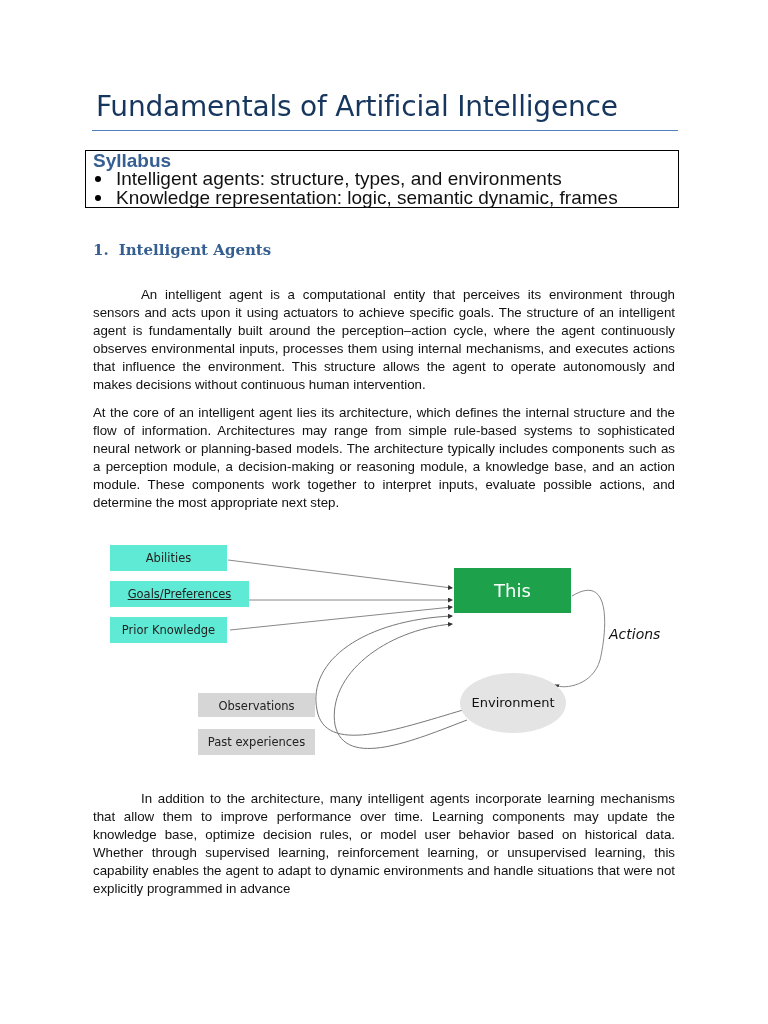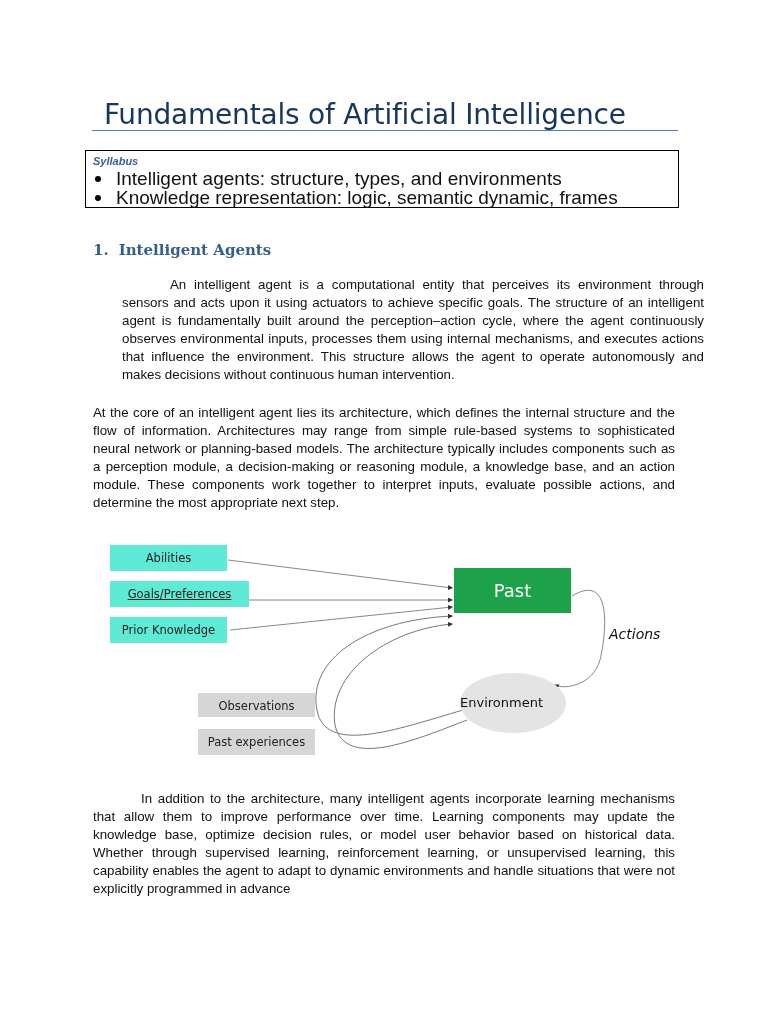--- a/index.html
+++ b/index.html
@@ -1,44 +1,44 @@
 <!DOCTYPE html>
 <html><head>
   <meta charset="utf-8">
   <style>
     html, body { margin: 0; padding: 0; background: #ffffff; }
     body { width: 768px; height: 1024px; position: relative; overflow: hidden;
            font-family: "Liberation Sans", "DejaVu Sans", sans-serif; color: #111; }
     .title { position: absolute; left: 92px; top: 86px; font-size: 28px; color: #17365d;
-             font-family: "DejaVu Sans", sans-serif; font-weight: normal; letter-spacing: -0.2px; margin: 12px; white-space: nowrap; }
+             font-family: "DejaVu Sans", sans-serif; font-weight: normal; letter-spacing: -0.2px; margin: 4px; white-space: nowrap; }
     .title-rule { position: absolute; left: 92px; top: 130px; width: 586px; height: 1px; background: #4f81bd; }
     .syllabus { position: absolute; left: 85px; top: 150px; width: 594px; height: 58px;
                 border: 1px solid #000; box-sizing: border-box; padding: 1px 7px; }
-    .syllabus-title { font-size: 11px; font-weight: bold; color: #365f91; line-height: 18px; font-style: italic; }
+    .syllabus-title { font-size: 19px; font-weight: bold; color: #365f91; line-height: 18px; }
     .syllabus ul { list-style: none; margin: 0; padding: 0; }
     .syllabus li { font-size: 19px; line-height: 18.5px; position: relative; padding-left: 23px; white-space: nowrap; }
     .bullet { position: absolute; left: 2px; top: 6px; width: 6px; height: 6px; border-radius: 50%; background: #000; }
     .heading { position: absolute; left: 93px; top: 241px; font-family: "DejaVu Serif", serif; font-weight: bold;
                font-size: 15px; color: #365f91; margin: 0; white-space: nowrap; }
     .heading .num { margin-right: 10px; }
     .para { position: absolute; left: 93px; width: 582px; font-size: 13.3px; line-height: 18px;
             text-align: justify; margin: 0; }
     .para.indent { text-indent: 48px; }
-    #p1 { top: 276px; margin-left: 29px; }
+    #p1 { top: 286px; }
     #p2 { top: 404px; }
     #p3 { top: 790px; }
     .diagram { position: absolute; left: 95px; top: 530px; width: 590px; height: 245px; }
     .diagram svg { position: absolute; left: 0; top: 0; }
     .box { position: absolute; background: #5eead4; font-size: 11.5px; text-align: center;
            color: #222; font-family: "DejaVu Sans", sans-serif; }
     .box.dark { background: #d6d6d6; }
     .agent-box { position: absolute; left: 359px; top: 38px; width: 117px; height: 45px; background: #1ea14b;
                  color: #fff; font-size: 18px; text-align: center; line-height: 45px; font-family: "DejaVu Sans", sans-serif; }
     .env { position: absolute; left: 365px; top: 143px; width: 106px; height: 60px; border-radius: 50%;
-           background: #e4e4e4; font-size: 13px; line-height: 60px; font-family: "DejaVu Sans", sans-serif; }
+           background: #e4e4e4; font-size: 13px; text-align: center; line-height: 60px; font-family: "DejaVu Sans", sans-serif; }
     .actions { position: absolute; left: 514px; top: 96px; font-size: 14px; font-family: "DejaVu Sans", sans-serif; font-style: italic; }
   </style>
 </head>
 <body>
 
 <h1 class="title">Fundamentals of Artificial Intelligence</h1>
 <div class="title-rule"></div>
 
 <div class="syllabus">
   <div class="syllabus-title">Syllabus</div>
@@ -76,21 +76,21 @@
     <path d="M368,180 C300,200 230,225 222,180 C212,130 270,90 357,86" stroke="#777" stroke-width="1" fill="none" marker-end="url(#arr)"></path>
     <path d="M372,190 C320,210 250,240 240,195 C232,145 290,100 357,94" stroke="#777" stroke-width="1" fill="none" marker-end="url(#arr)"></path>
 
     <path d="M477,66 C520,40 510,110 505,130 C498,155 470,160 460,155" stroke="#888" stroke-width="1" fill="none" marker-end="url(#arr)"></path>
   </svg>
 
   <div class="box" style="left:15px;top:15px;width:117px;height:26px;line-height:26px;">Abilities</div>
   <div class="box" style="left:15px;top:51px;width:139px;height:26px;line-height:26px;text-decoration:underline;">Goals/Preferences</div>
   <div class="box" style="left:15px;top:87px;width:117px;height:26px;line-height:26px;">Prior Knowledge</div>
 
-  <div class="agent-box">Past</div>
+  <div class="agent-box">This</div>
   <div class="actions">Actions</div>
   <div class="env">Environment</div>
 
   <div class="box dark" style="left:103px;top:163px;width:117px;height:24px;line-height:26px;">Observations</div>
   <div class="box dark" style="left:103px;top:199px;width:117px;height:26px;line-height:26px;">Past experiences</div>
 </div>
 
 <p class="para indent" id="p3">In addition to the architecture, many intelligent agents incorporate learning mechanisms that allow them to improve performance over time. Learning components may update the knowledge base, optimize decision rules, or model user behavior based on historical data. Whether through supervised learning, reinforcement learning, or unsupervised learning, this capability enables the agent to adapt to dynamic environments and handle situations that were not explicitly programmed in advance</p>
 
 </body></html>

